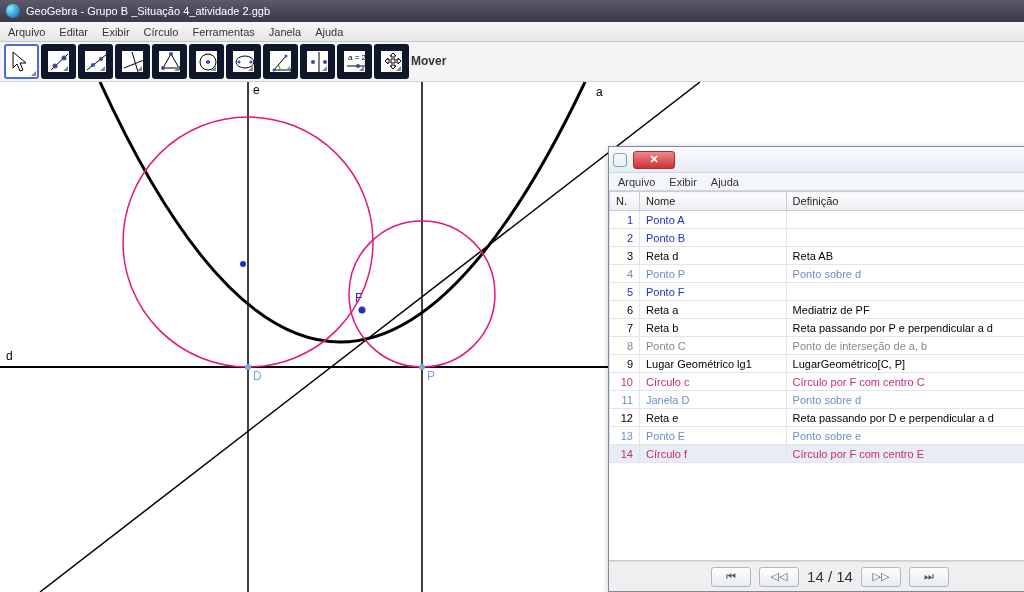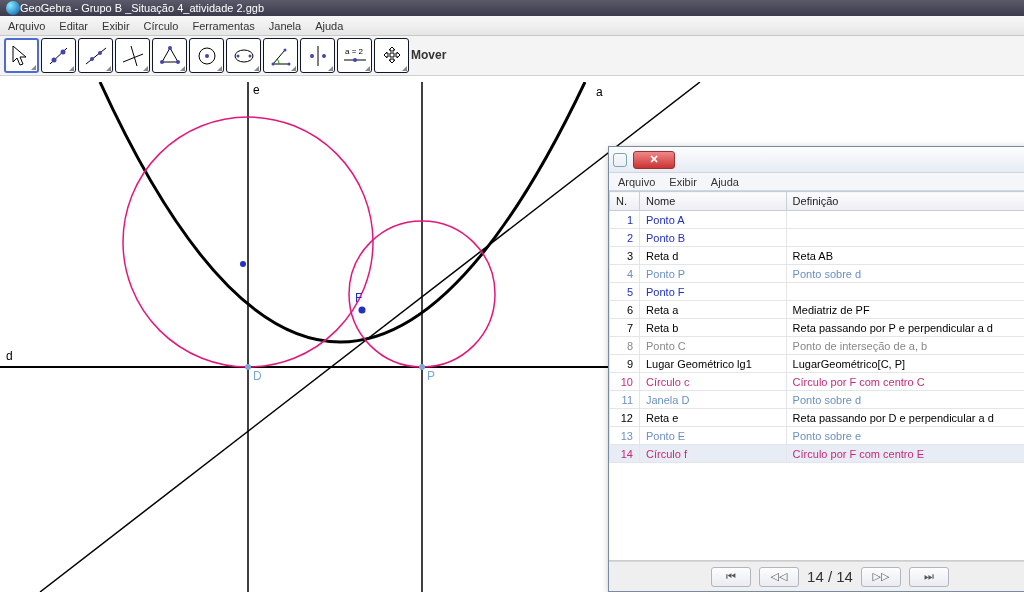--- a/index.html
+++ b/index.html
@@ -1,29 +1,29 @@
 <!DOCTYPE html>
 <html><head>
 <meta charset="utf-8">
 <style>
   * { box-sizing: border-box; margin: 0; padding: 0; }
   body { font-family: Tahoma, Arial, sans-serif; font-size: 11px; background: #fff; width: 1024px; height: 592px; overflow: hidden; position: relative; }
 
   
-  .titlebar { height: 16px; background: linear-gradient(#5a5a6a, #3a3a4c); color: #fff; display: flex; align-items: center; padding: 0 6px; }
+  .titlebar { height: 22px; background: linear-gradient(#5a5a6a, #3a3a4c); color: #fff; display: flex; align-items: center; padding: 0 6px; gap: 6px; }
   .titlebar .app-icon { width: 14px; height: 14px; border-radius: 50%; background: radial-gradient(circle at 30% 30%, #8ef, #05a); }
   .titlebar .title { flex: 1; }
 
   
   .menubar { height: 20px; background: linear-gradient(#f7f7f7,#e6e6e6); border-bottom: 1px solid #c7c7c7; display: flex; align-items: center; padding: 0 2px; gap: 2px; }
   .menu-item { padding: 2px 6px; color: #333; cursor: default; }
 
   
   .toolbar { height: 40px; display: flex; align-items: center; padding: 2px 4px; gap: 2px; border-bottom: 1px solid #d0d0d0; background: #f4f4f4;}
-  .tool-btn { width: 35px; height: 35px; border: 1px solid #0f172a; background: #fff; border-radius: 3px; position: relative; display: flex; align-items: center; justify-content: center; cursor: pointer; }
+  .tool-btn { width: 35px; height: 35px; border: 7px solid #0f172a; background: #fff; border-radius: 3px; position: relative; display: flex; align-items: center; justify-content: center; cursor: pointer; }
   .tool-btn.selected { border: 2px solid #4b6cd4; }
   .tool-btn .tri { position: absolute; right: 1px; bottom: 1px; width: 0; height: 0; border-left: 5px solid transparent; border-bottom: 5px solid #888; }
   .toolbar .tip { color: #333; line-height: 1.3; }
   .toolbar .tip .tool-name { font-weight: bold; font-size: 12px; }
 
   
   .graphics { position: absolute; left: 0; top: 82px; right: 0; bottom: 0; background: #fff; }
 
   
   .cp-window {

